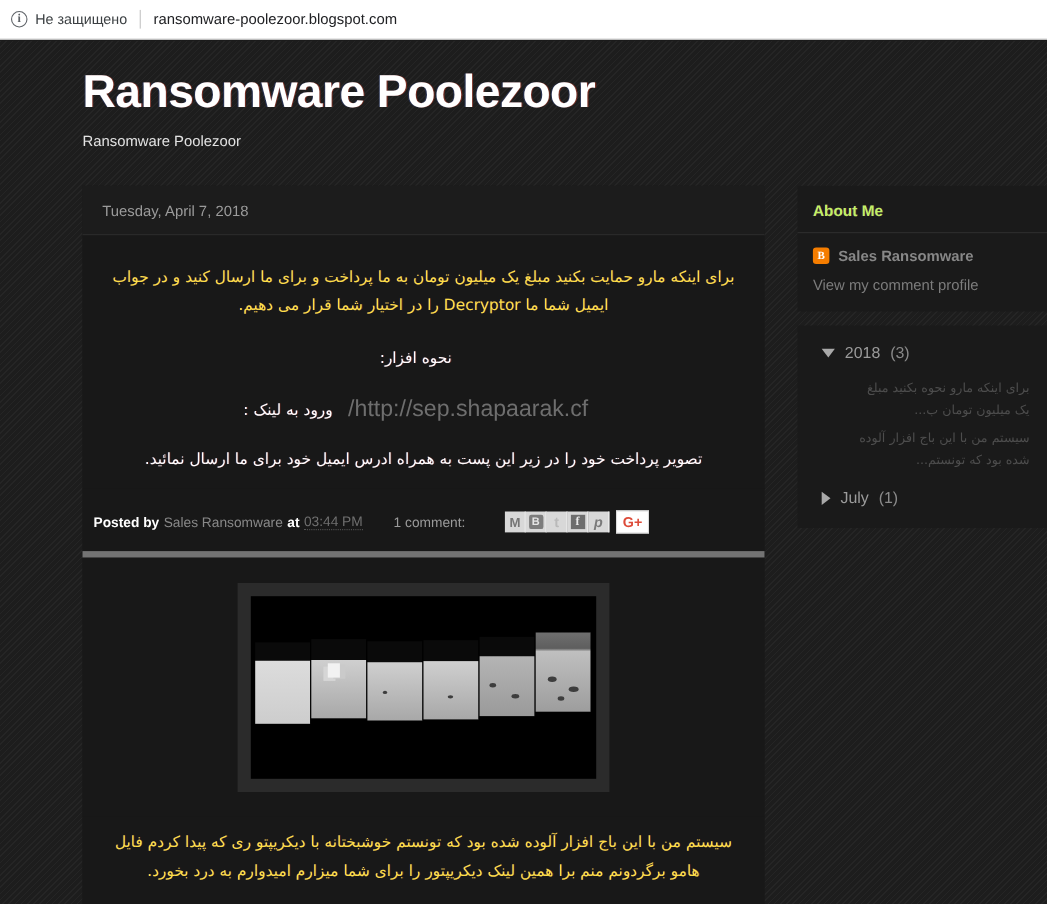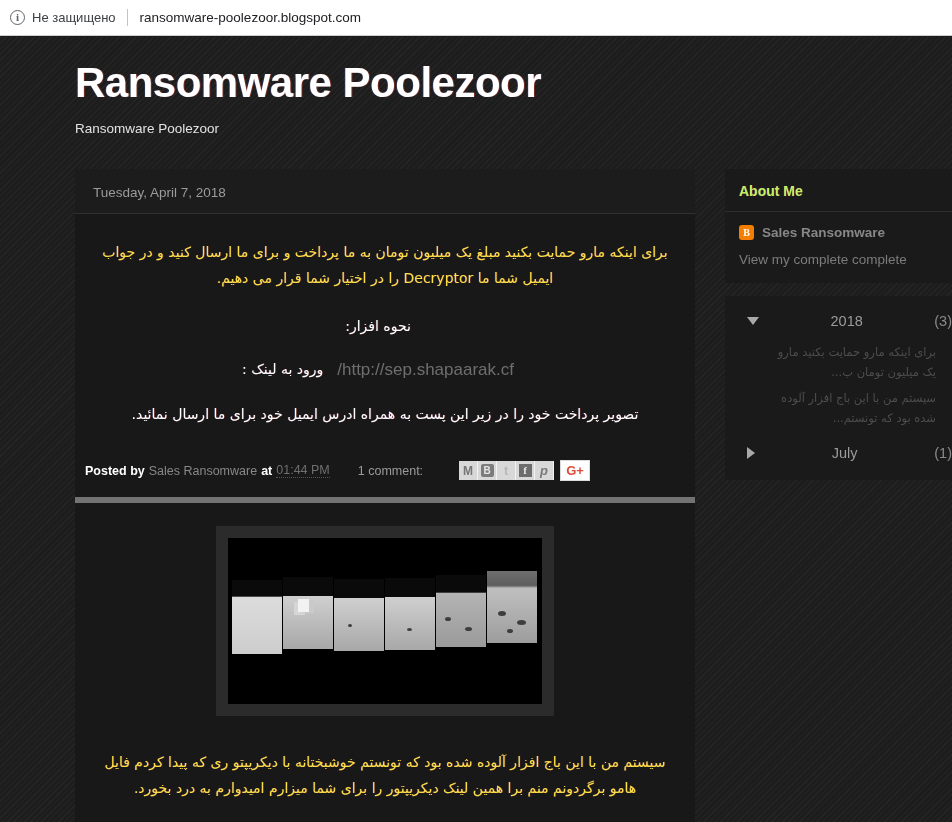--- a/index.html
+++ b/index.html
@@ -156,21 +156,21 @@
     font-size: 14px;
     font-family: "DejaVu Sans", sans-serif;
     margin-bottom: 26px;
     padding-right: 14px;
     text-shadow: 0.7px 0 0 rgba(190,60,40,0.45), -0.7px 0 0 rgba(60,90,190,0.30);
   }
   .payment-link {
     direction: ltr;
     display: inline-block;
     color: #6e6e6e;
-    font-size: 17px;
+    font-size: 21px;
     text-decoration: none;
     font-family: "Liberation Sans", sans-serif;
     text-shadow: none;
     margin-left: 14px;
     vertical-align: -1px;
   }
 
   .line-final {
     direction: rtl;
     text-align: center;
@@ -379,21 +379,20 @@
     text-decoration: none;
   }
 
   
   .archive-tree { padding: 14px 0 0 0; }
   .arch-row {
     display: flex;
     align-items: center;
     gap: 9px;
     padding: 3px 0 3px 22px;
-    justify-content: space-between;
   }
   .arch-row.lvl2 { padding-left: 38px; }
   .arrow-down {
     width: 0; height: 0;
     border-left: 6px solid transparent;
     border-right: 6px solid transparent;
     border-top: 8px solid #a9a9a9;
     flex: none;
   }
   .arrow-right {
@@ -459,21 +458,21 @@
         <div class="line-link">
           <a class="payment-link" href="#">/http://sep.shapaarak.cf</a><span>ورود به لینک  :</span>
         </div>
         <div class="line-final">تصویر پرداخت خود را در زیر این پست به همراه ادرس ایمیل خود برای ما ارسال نمائید.</div>
       </div>
 
       <div class="post-footer">
         <span class="footer-text">Posted by</span>
         <a class="footer-author" href="#">Sales Ransomware</a>
         <span class="footer-text">at</span>
-        <a class="footer-time" href="#">01:44 PM</a>
+        <a class="footer-time" href="#">03:44 PM</a>
         <a class="comment-link" href="#">1 comment:</a>
 
         <div class="share-bar">
           <div class="share-btn sb-gmail">M</div>
           <div class="share-btn sb-blog">
               <i>B</i>
             </div>
           <div class="share-btn sb-tw">t</div>
           <div class="share-btn sb-fb">
               <i>f</i>
@@ -517,34 +516,34 @@
     </div>
 
     <div class="sidebar">
 
       <div class="widget">
         <div class="widget-title">About Me</div>
         <div class="profile-row">
           <span class="blogger-icon">B</span>
           <a class="profile-name" href="#">Sales Ransomware</a>
         </div>
-        <a class="profile-link" href="#">View my complete complete</a>
+        <a class="profile-link" href="#">View my comment profile</a>
       </div>
 
       <div class="widget">
         <div class="archive-tree">
 
           <div class="arch-row">
             <span class="arrow-down"></span>
             <a class="arch-label" href="#">2018</a>
             <span class="arch-count">(3)</span>
           </div>
 
 
-          <a class="arch-post first" href="#">برای اینکه مارو حمایت بکنید مارو یک میلیون تومان ب...</a>
+          <a class="arch-post first" href="#">برای اینکه مارو نحوه بکنید مبلغ یک میلیون تومان ب...</a>
           <a class="arch-post" href="#">سیستم من با این باج افزار آلوده شده بود که تونستم...</a>
 
           <div class="arch-row july">
             <span class="arrow-right"></span>
             <a class="arch-label" href="#">July</a>
             <span class="arch-count">(1)</span>
           </div>
 
         </div>
       </div>

